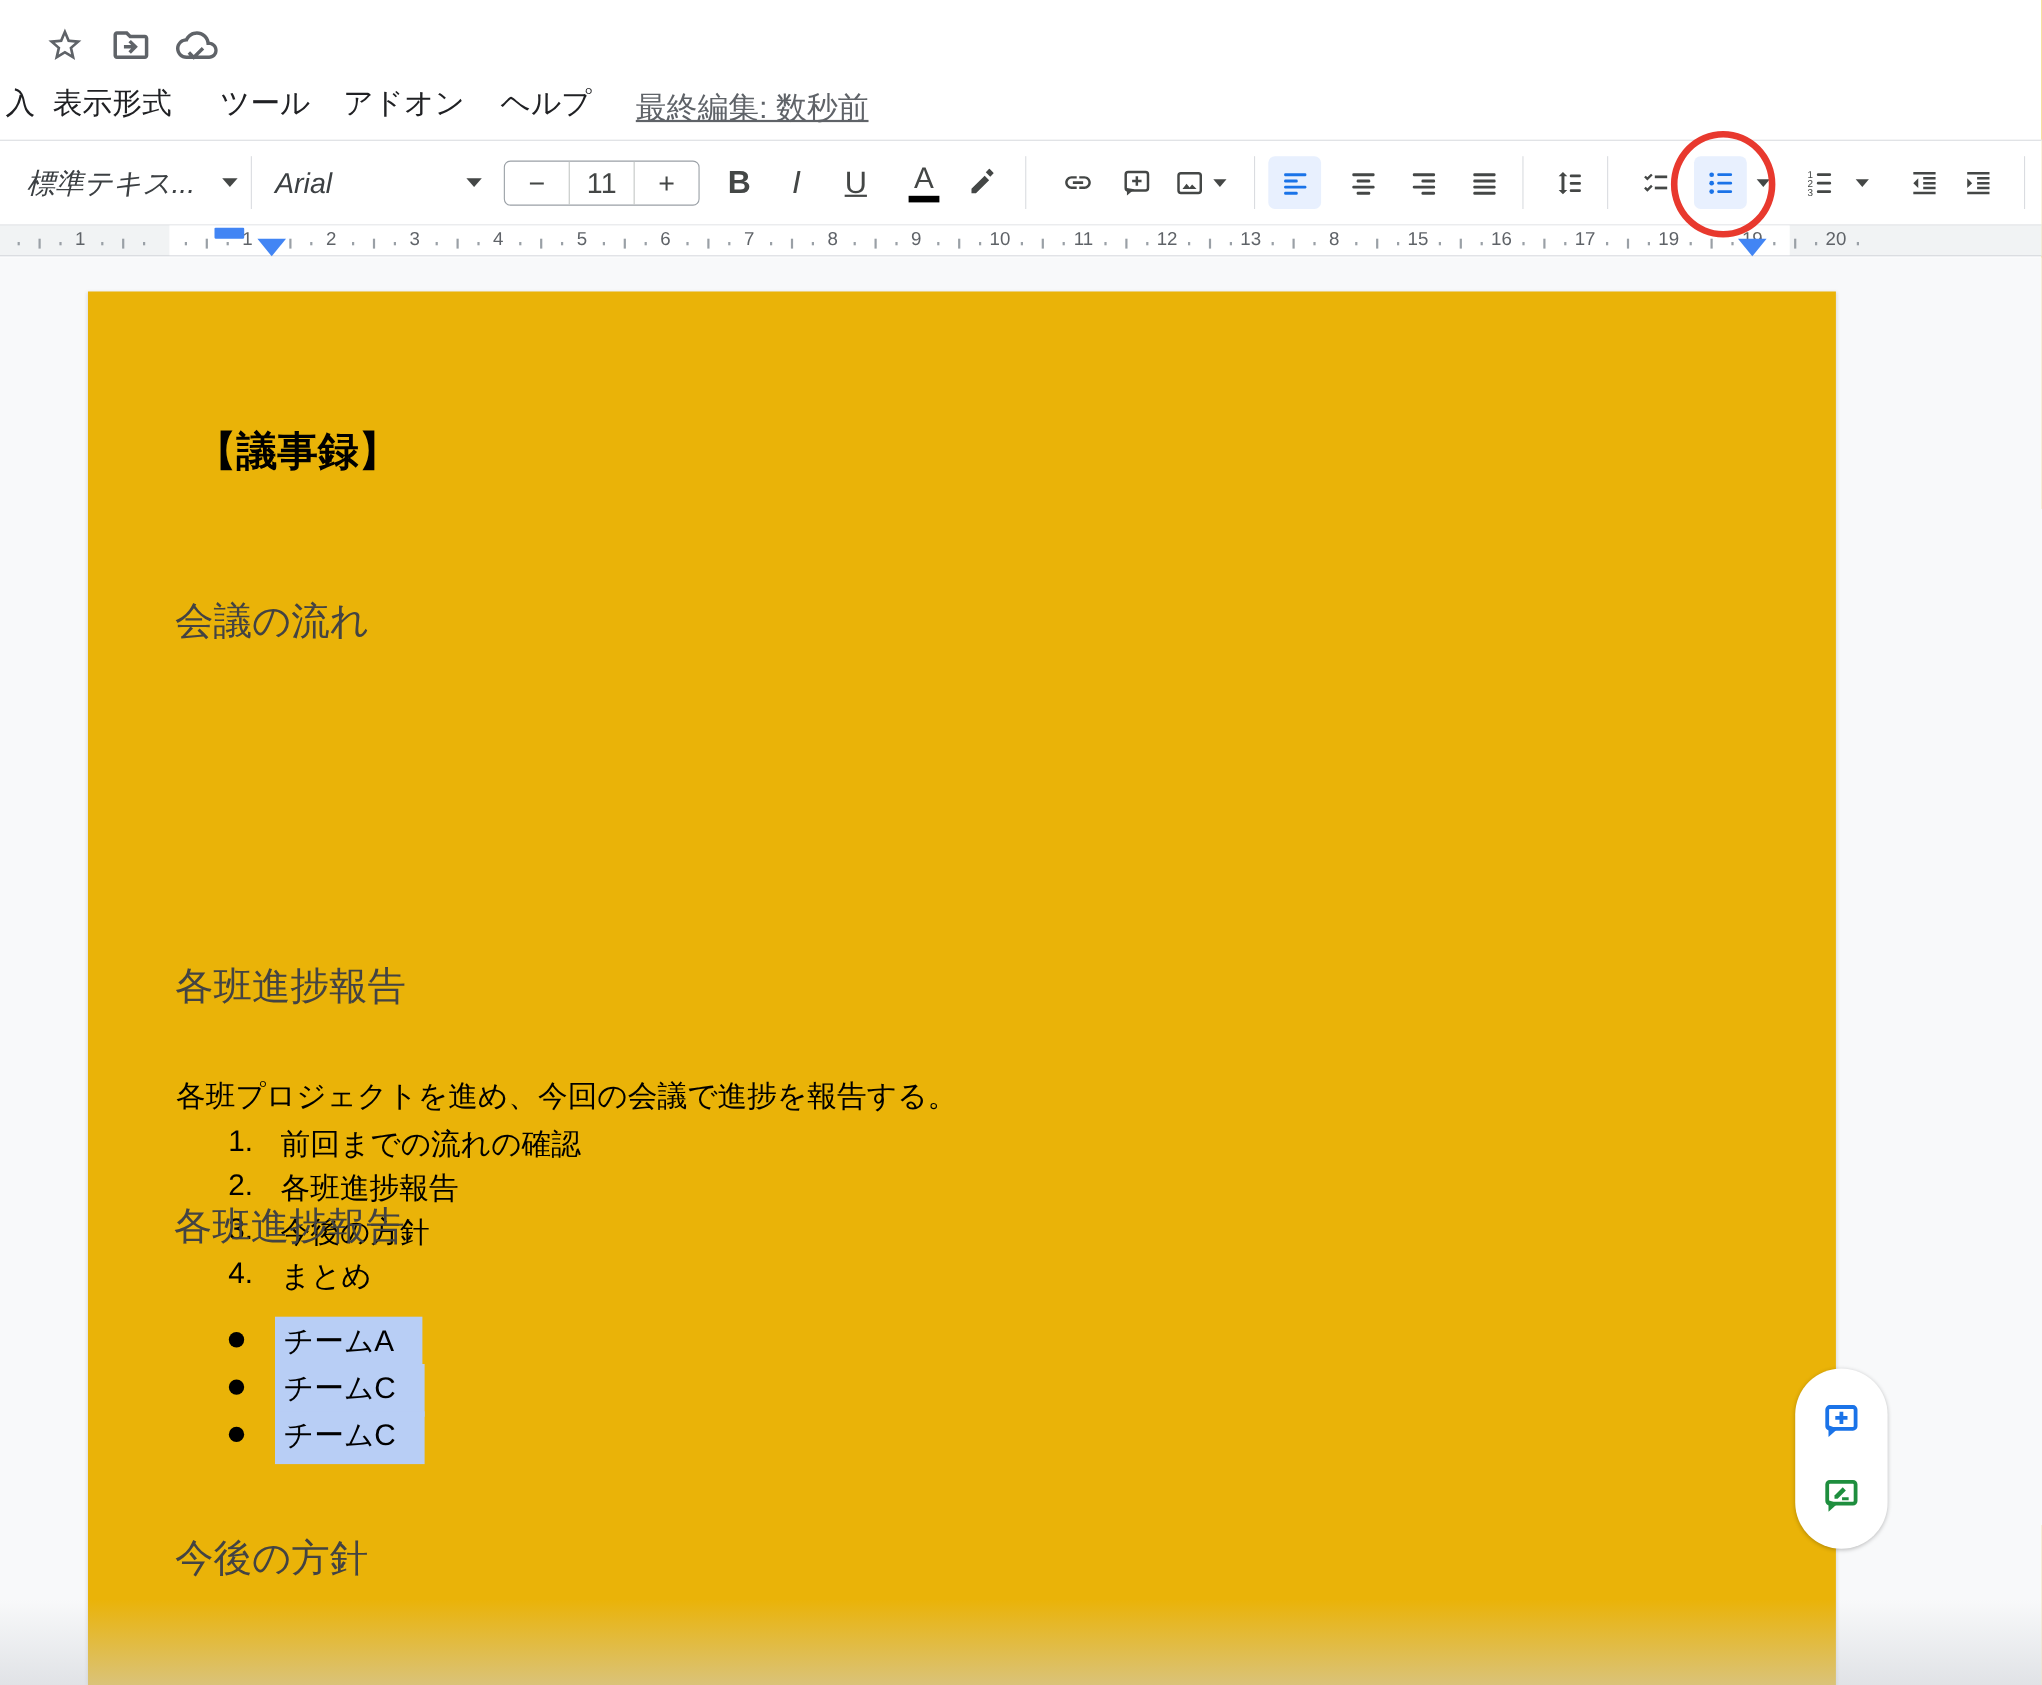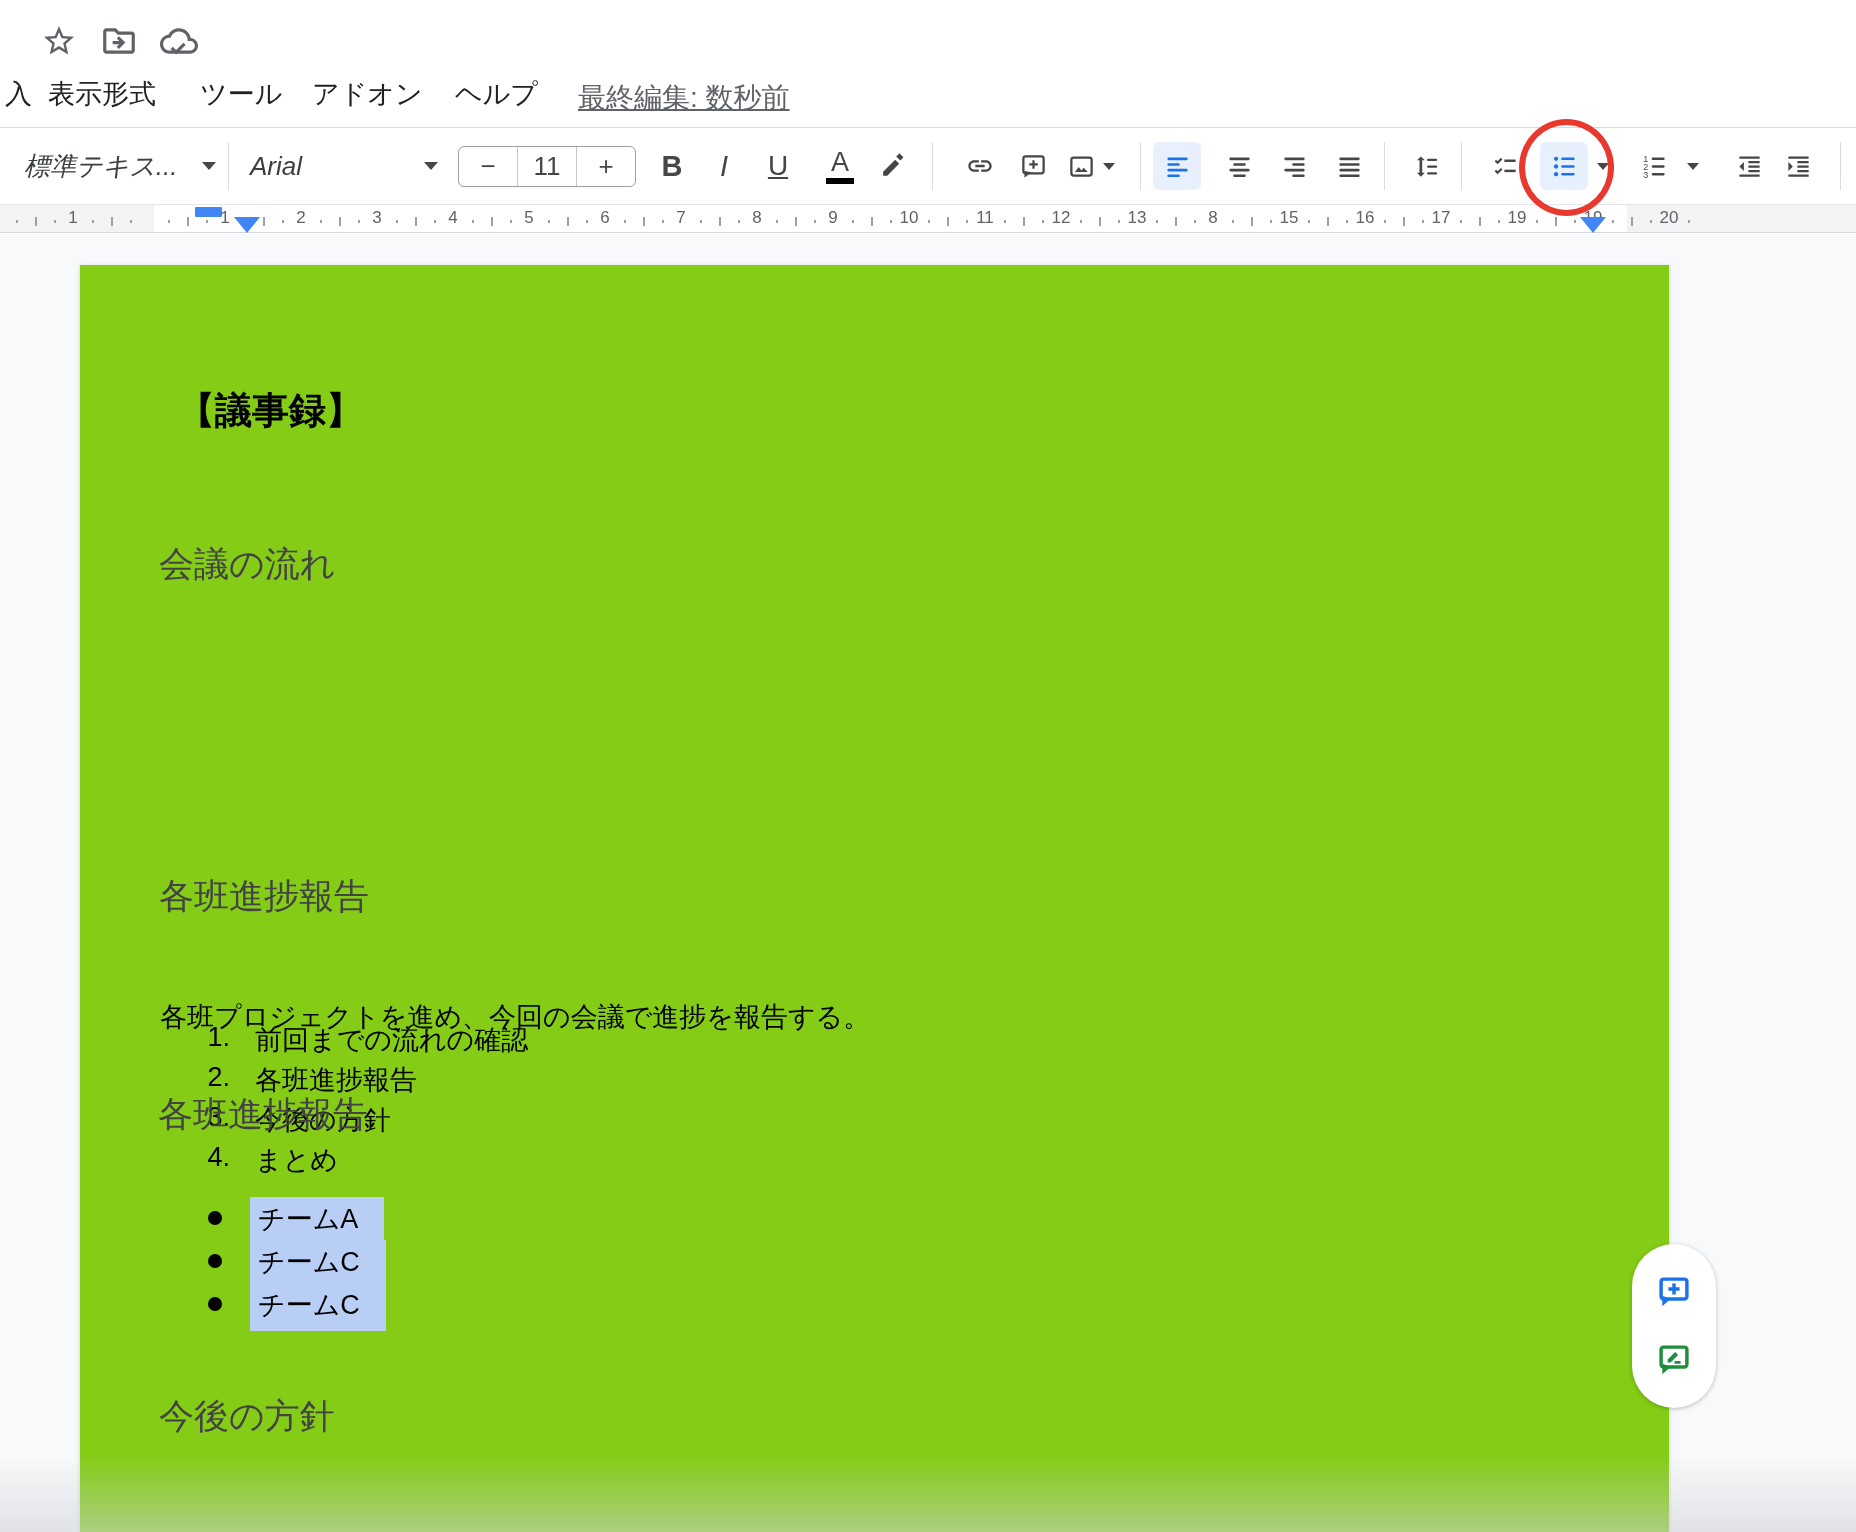--- a/index.html
+++ b/index.html
@@ -45,21 +45,21 @@
   .tick { position:absolute; width:2px; background:#9aa0a6; z-index:1; }
   .tick.half { height:9px; bottom:6px; }
   .tick.quarter { height:3px; bottom:9px; }
   .marker-rect { position:absolute; left:195px; top:2px; width:27px; height:10px; background:#4285f4; border-radius:1px; z-index:6; }
   .marker-tri { position:absolute; width:0; height:0; border-left:13px solid transparent; border-right:13px solid transparent; border-top:16px solid #4285f4; top:12px; z-index:6; }
   .marker-tri.left { left:234px; }
   .marker-tri.right { left:1580px; }
 
   
   .canvas { position:absolute; top:234px; left:0; width:1856px; height:1298px; background:#f8f9fa; }
-  .page { position:absolute; left:80px; top:31px; width:1589px; height:1267px; background:#84cc16; box-shadow:0 1px 3px 1px rgba(60,64,67,.15); }
+  .page { position:absolute; left:80px; top:31px; width:1589px; height:1267px; background:#eab308; box-shadow:0 1px 3px 1px rgba(60,64,67,.15); }
   .doc-title { position:absolute; left:98px; top:121px; font-size:37px; font-weight:bold; color:#000; }
   .doc-heading { position:absolute; font-size:35px; color:#434343; white-space:nowrap; }
   .doc-para { position:absolute; font-size:27px; color:#000; line-height:42px; white-space:nowrap; }
   .num-list { position:absolute; left:0; top:375px; }
   .num-row { position:absolute; left:0; height:40px; display:flex; }
   .num-row .num { position:absolute; left:120px; width:30px; text-align:right; font-size:27px; color:#000; }
   .num-row .txt { position:absolute; left:175px; font-size:27px; color:#000; white-space:nowrap; }
   .bullet-list { position:absolute; left:0; top:0; }
   .bullet-row { position:absolute; height:43px; }
   .bullet-row .dot { position:absolute; left:128px; top:9px; width:14px; height:14px; border-radius:50%; background:#000; }
@@ -367,21 +367,21 @@
         <span class="num">3.</span>
         <span class="txt">今後の方針</span>
       </div>
       <div class="num-row" style="top:502px;">
         <span class="num">4.</span>
         <span class="txt">まとめ</span>
       </div>
     </div>
 
     <div class="doc-heading" style="left:79px; top:608px;">各班進捗報告</div>
-    <div class="doc-para" style="left:80px; top:710px;margin-top:21px;">各班プロジェクトを進め、今回の会議で進捗を報告する。</div>
+    <div class="doc-para" style="left:80px; top:710px;">各班プロジェクトを進め、今回の会議で進捗を報告する。</div>
 
     <div class="doc-heading" style="left:78px; top:826px;">各班進捗報告</div>
 
     <div class="bullet-list">
       <div class="bullet-row" style="top:937px;">
         <span class="dot"></span>
         <span class="sel">チームA</span>
       </div>
       <div class="bullet-row" style="top:980px;">
         <span class="dot"></span>

